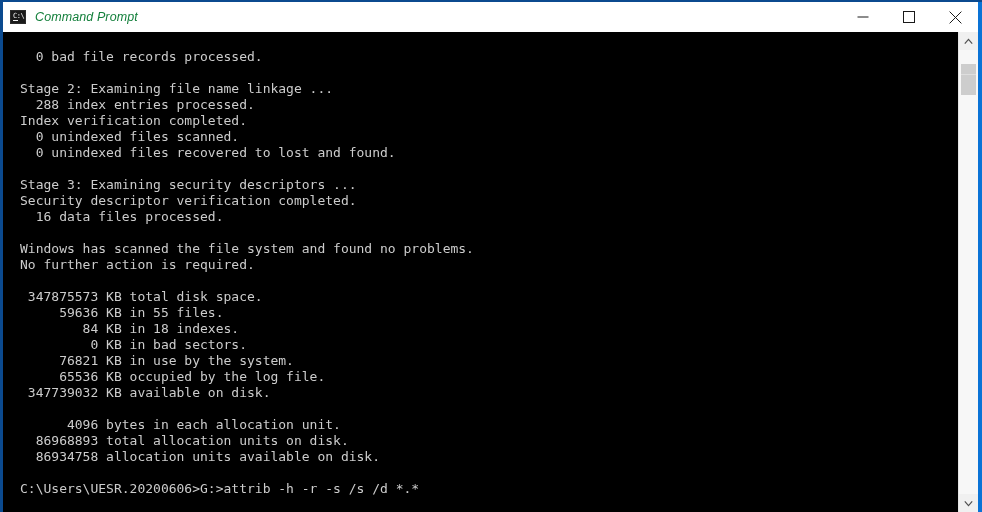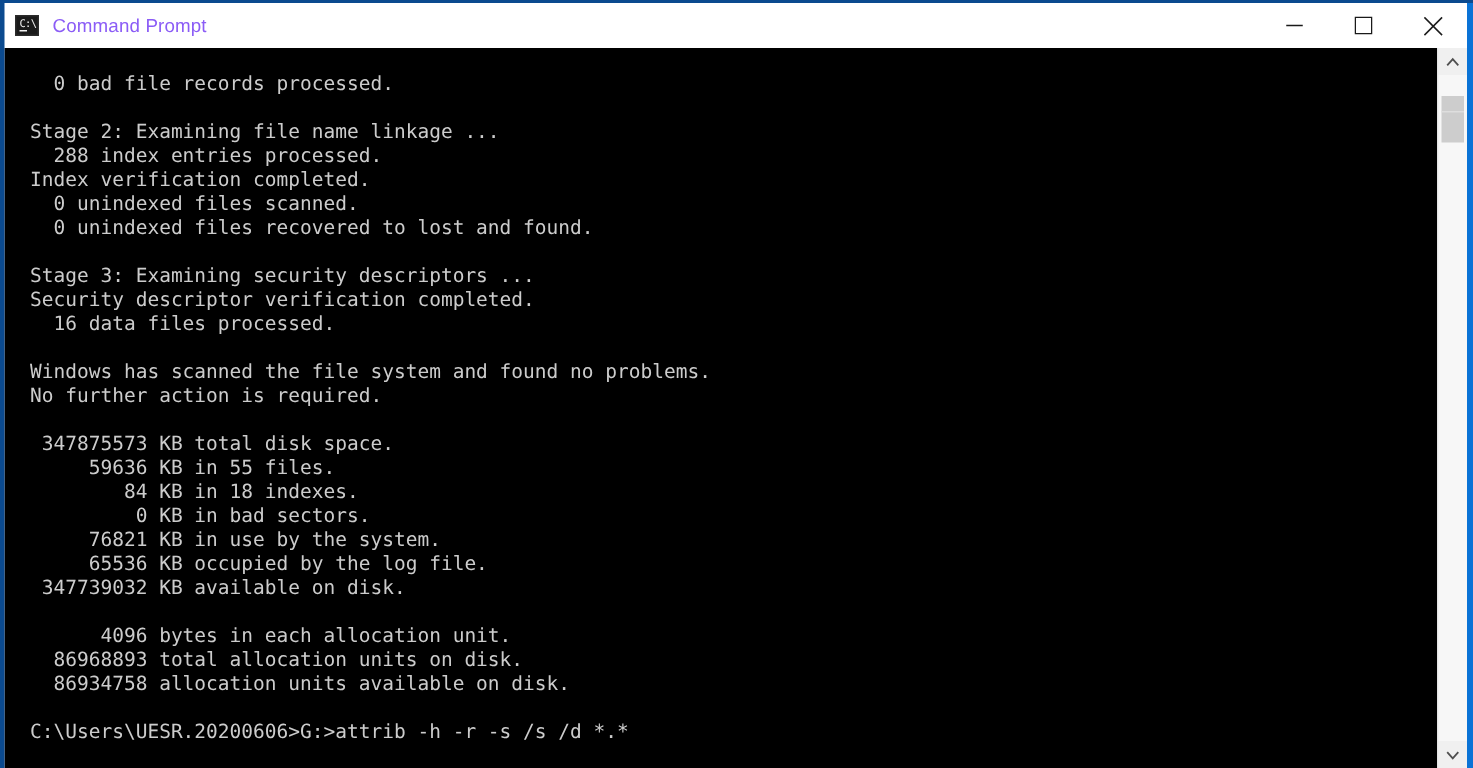--- a/index.html
+++ b/index.html
@@ -78,23 +78,24 @@
   #app-icon .underscore {
     position: absolute;
     left: 2px;
     bottom: 2px;
     width: 5px;
     height: 1px;
     background: #f2f2f2;
   }
   #title-text {
     font-size: 12.5px;
-    color: #8b5cf6;
+    color: #15803d;
     white-space: nowrap;
     letter-spacing: 0.1px;
+    font-style: italic;
   }
   #caption-buttons {
     position: absolute;
     right: 4px;
     top: 0;
     height: 30px;
     display: flex;
   }
   .cap-btn {
     width: 46px;

